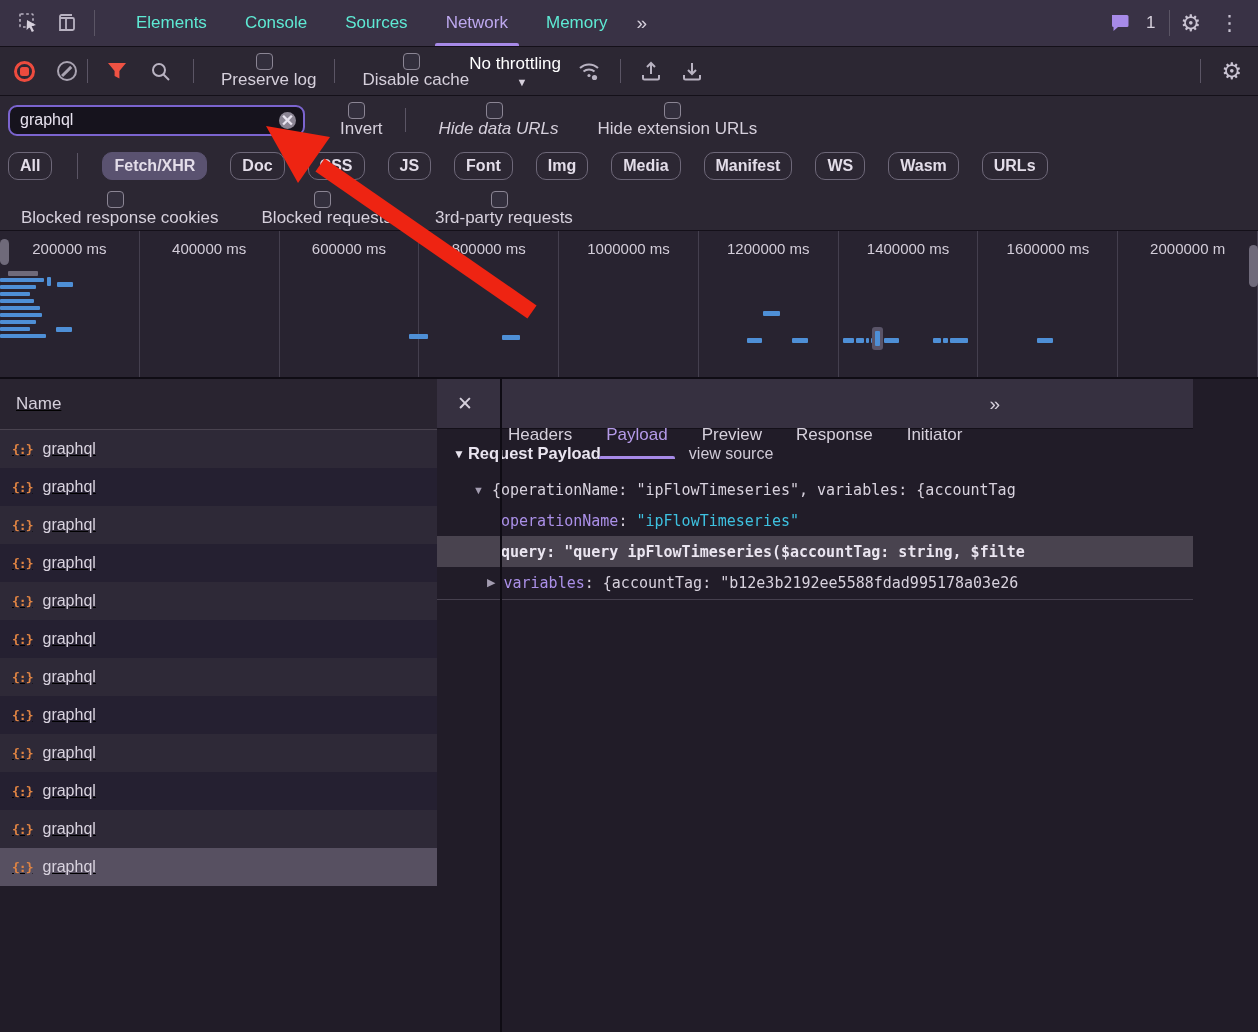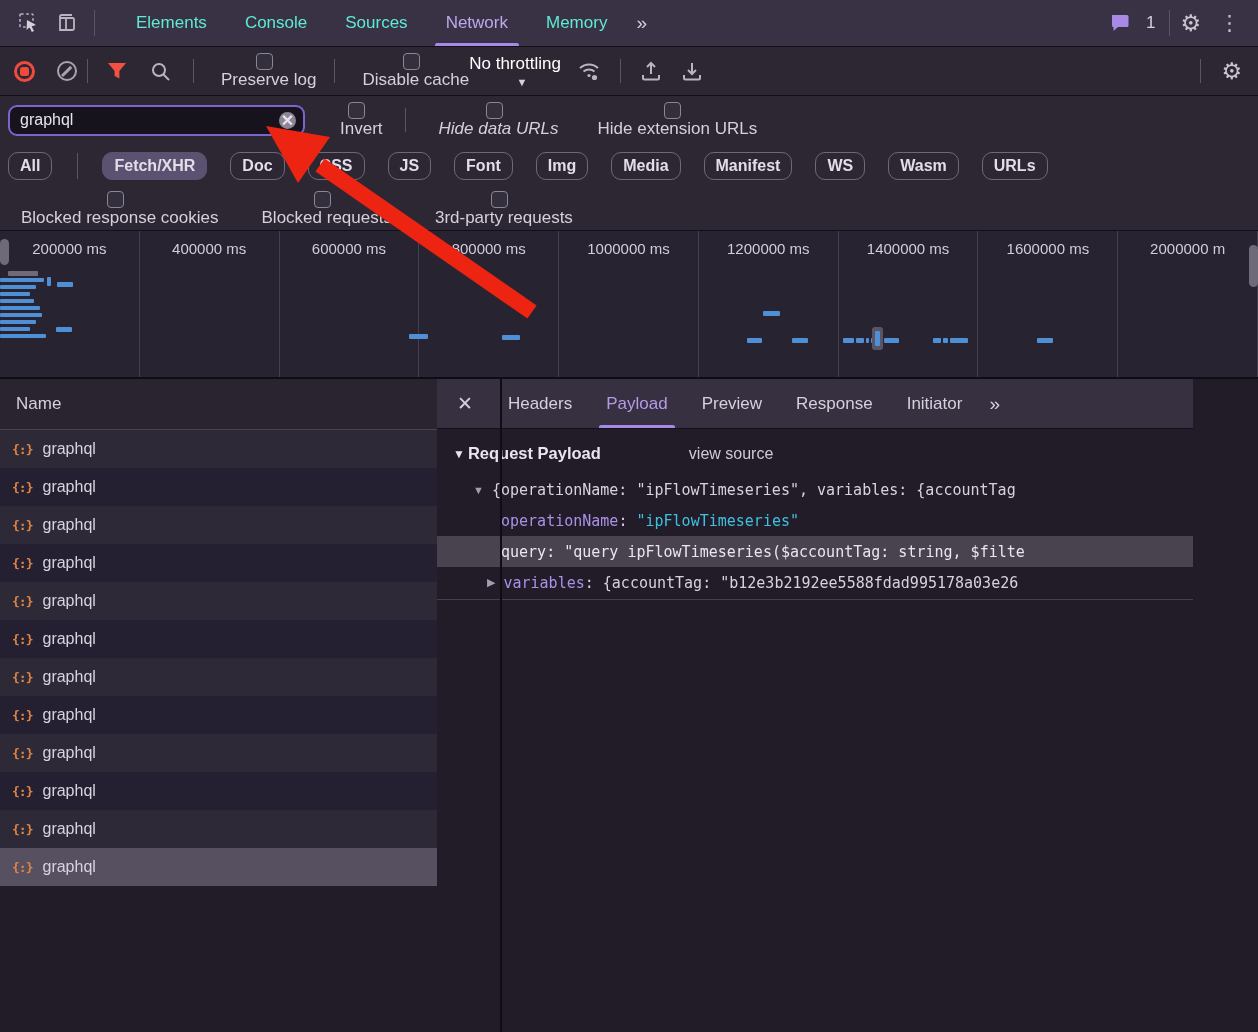--- a/index.html
+++ b/index.html
@@ -66,54 +66,54 @@
   
   #timeline { top:231px; height:148px; background:#282330; border-bottom:2px solid #0f0c14;padding-left:12px; }
   #tl-cols { position:absolute; inset:0; display:flex; }
   .tlcol { flex:1; border-right:1px solid #443f4e; text-align:center; font-size:15px;
     color:#d3cdd9; padding-top:9px; overflow:hidden; white-space:nowrap; }
   #tl-bars { position:absolute; inset:0; }
   .tlbar { position:absolute; }
 
   
   #bottom { top:379px; height:653px; background:#211c28; display:flex; }
-  #left-panel { width:437px; height:100%; position:relative; }
+  #left-panel { width:437px; height:100%; position:relative;text-decoration:underline; }
   #name-header { height:51px; background:#292430; border-bottom:1px solid #49434f;
     display:flex; align-items:center; padding-left:16px; font-size:17px; color:#d6d0dc; }
   .req-row { height:38px; display:flex; align-items:center; padding-left:12px; font-size:16px; color:#d9d3df; }
   .req-row.odd { background:#2e2937; }
   .req-row.even { background:#252031; }
   .req-row.selected { background:#575061; }
   .json-ic { font-family:"DejaVu Sans Mono", monospace; font-size:13px; font-weight:bold;
     color:#e08443; margin-right:10px; letter-spacing:-1px; }
   #vdivider { position:absolute; left:500px; top:379px; height:653px; width:2px; background:#0f0c14; }
 
   
   #right-panel { width:756px; height:100%; position:relative; background:#211c28; }
   #detail-tabbar { height:50px; background:#363040; border-bottom:1px solid #141019;
     display:flex; align-items:center; }
   .xclose { font-size:19px; color:#d6d0dc; padding:0 18px 0 20px; }
   .dtab { position:relative; height:100%; display:flex; align-items:center; padding:1px 17px;
-    font-size:17px; color:#d6d0dc; }
+    font-size:17px; color:#d6d0dc;margin-top:31px; }
   .dtab.active { color:#b49ae8; }
   .dtab.active::after { content:""; position:absolute; left:10px; right:10px; bottom:0; height:3px;
     background:#a78ae8; border-radius:2px 2px 0 0; }
   #payload-head { display:flex; align-items:center; margin:15px 0 0 16px; }
   #payload-head .tri { font-size:12px; color:#e9e4ef; margin-right:3px; }
   #payload-head b { font-size:16.5px; color:#e9e4ef; }
   #view-source { font-size:16px; color:#d0cad6; margin-left:88px; }
   #code { margin-top:11px; font-family:"DejaVu Sans Mono", monospace; font-size:15px; }
   .cline { height:31px; display:flex; align-items:center; white-space:nowrap; overflow:hidden; color:#d8d2de; }
   .cline .tri { font-family:"Liberation Sans", sans-serif; font-size:11px; color:#a39cb0; margin-right:8px; }
   .ind1 { padding-left:36px; }
   .ind2 { padding-left:64px; }
   .ind3 { padding-left:50px; }
   .key { color:#ab90e8; }
   .str { color:#3ec1e0; }
-  .hl { background:#49434f; color:#eae5f0; }
+  .hl { background:#49434f; color:#eae5f0;font-weight:bold; }
   #code-divider { height:1px; background:#46404e; margin-top:1px; }
 
   
   #arrow { position:absolute; left:0; top:0; pointer-events:none; z-index:50; }
 </style>
 </head>
 <body>
 
 <div class="band" id="tabbar">
   <span class="tbicon">

